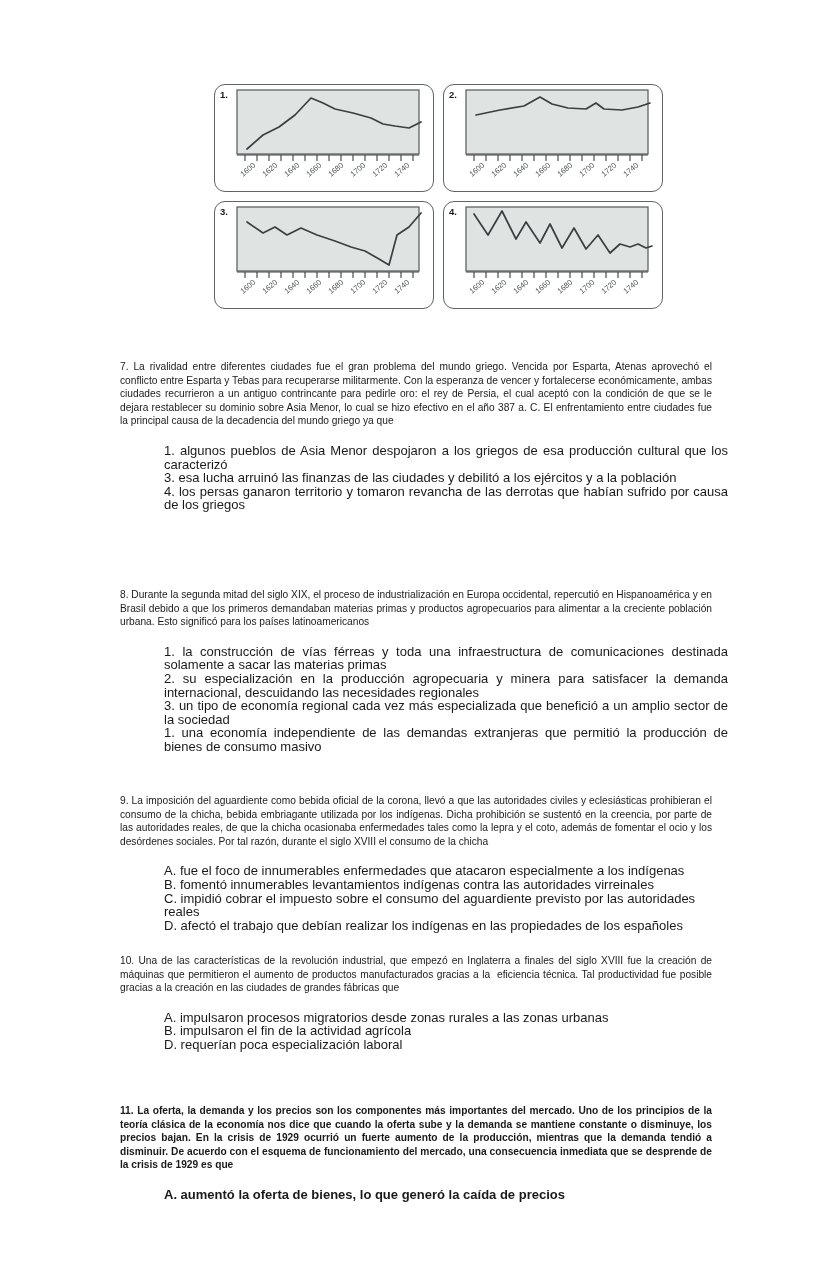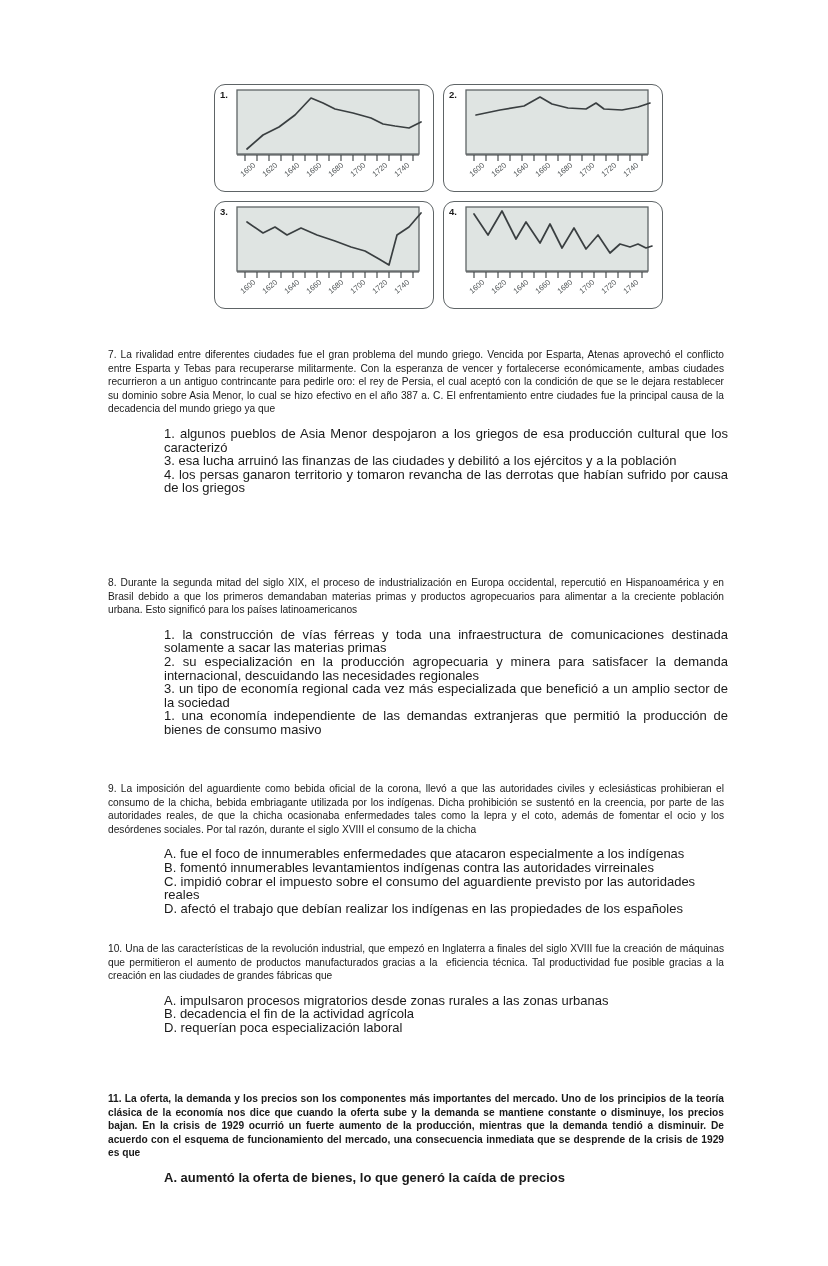--- a/index.html
+++ b/index.html
@@ -59,21 +59,21 @@
   .qblock{
     position:absolute;
     left:104px;
     width:624px;
   }
   .stem{
     font-size:10.2px;
     line-height:13.6px;
     text-align:justify;
     text-justify:inter-word;
-    margin:4px;
+    margin:16px;
     color:#1a1a1a;
     white-space:pre-wrap;
   }
   .options{
     margin:11px 0 0 60px;
     width:564px;
   }
   .option{
     font-size:13px;
     line-height:13.6px;
@@ -279,21 +279,21 @@
       <p class="option last-line-natural">B. fomentó innumerables levantamientos indígenas contra las autoridades virreinales</p>
       <p class="option last-line-natural">C. impidió cobrar el impuesto sobre el consumo del aguardiente previsto por las autoridades reales</p>
       <p class="option last-line-natural">D. afectó el trabajo que debían realizar los indígenas en las propiedades de los españoles</p>
     </div>
   </div>
 
   <div class="qblock" style="top:938px;">
     <p class="stem">10. Una de las características de la revolución industrial, que empezó en Inglaterra a finales del siglo XVIII fue la creación de máquinas que permitieron el aumento de productos manufacturados gracias a la  eficiencia técnica. Tal productividad fue posible gracias a la creación en las ciudades de grandes fábricas que</p>
     <div class="options">
       <p class="option last-line-natural">A. impulsaron procesos migratorios desde zonas rurales a las zonas urbanas</p>
-      <p class="option last-line-natural">B. decadencia el fin de la actividad agrícola</p>
+      <p class="option last-line-natural">B. impulsaron el fin de la actividad agrícola</p>
       <p class="option last-line-natural">D. requerían poca especialización laboral</p>
     </div>
   </div>
 
   <div class="qblock" style="top:1088px;font-weight:bold;">
     <p class="stem">11. La oferta, la demanda y los precios son los componentes más importantes del mercado. Uno de los principios de la teoría clásica de la economía nos dice que cuando la oferta sube y la demanda se mantiene constante o disminuye, los precios bajan. En la crisis de 1929 ocurrió un fuerte aumento de la producción, mientras que la demanda tendió a disminuir. De acuerdo con el esquema de funcionamiento del mercado, una consecuencia inmediata que se desprende de la crisis de 1929 es que</p>
     <div class="options">
       <p class="option last-line-natural">A. aumentó la oferta de bienes, lo que generó la caída de precios</p>
     </div>
   </div>

